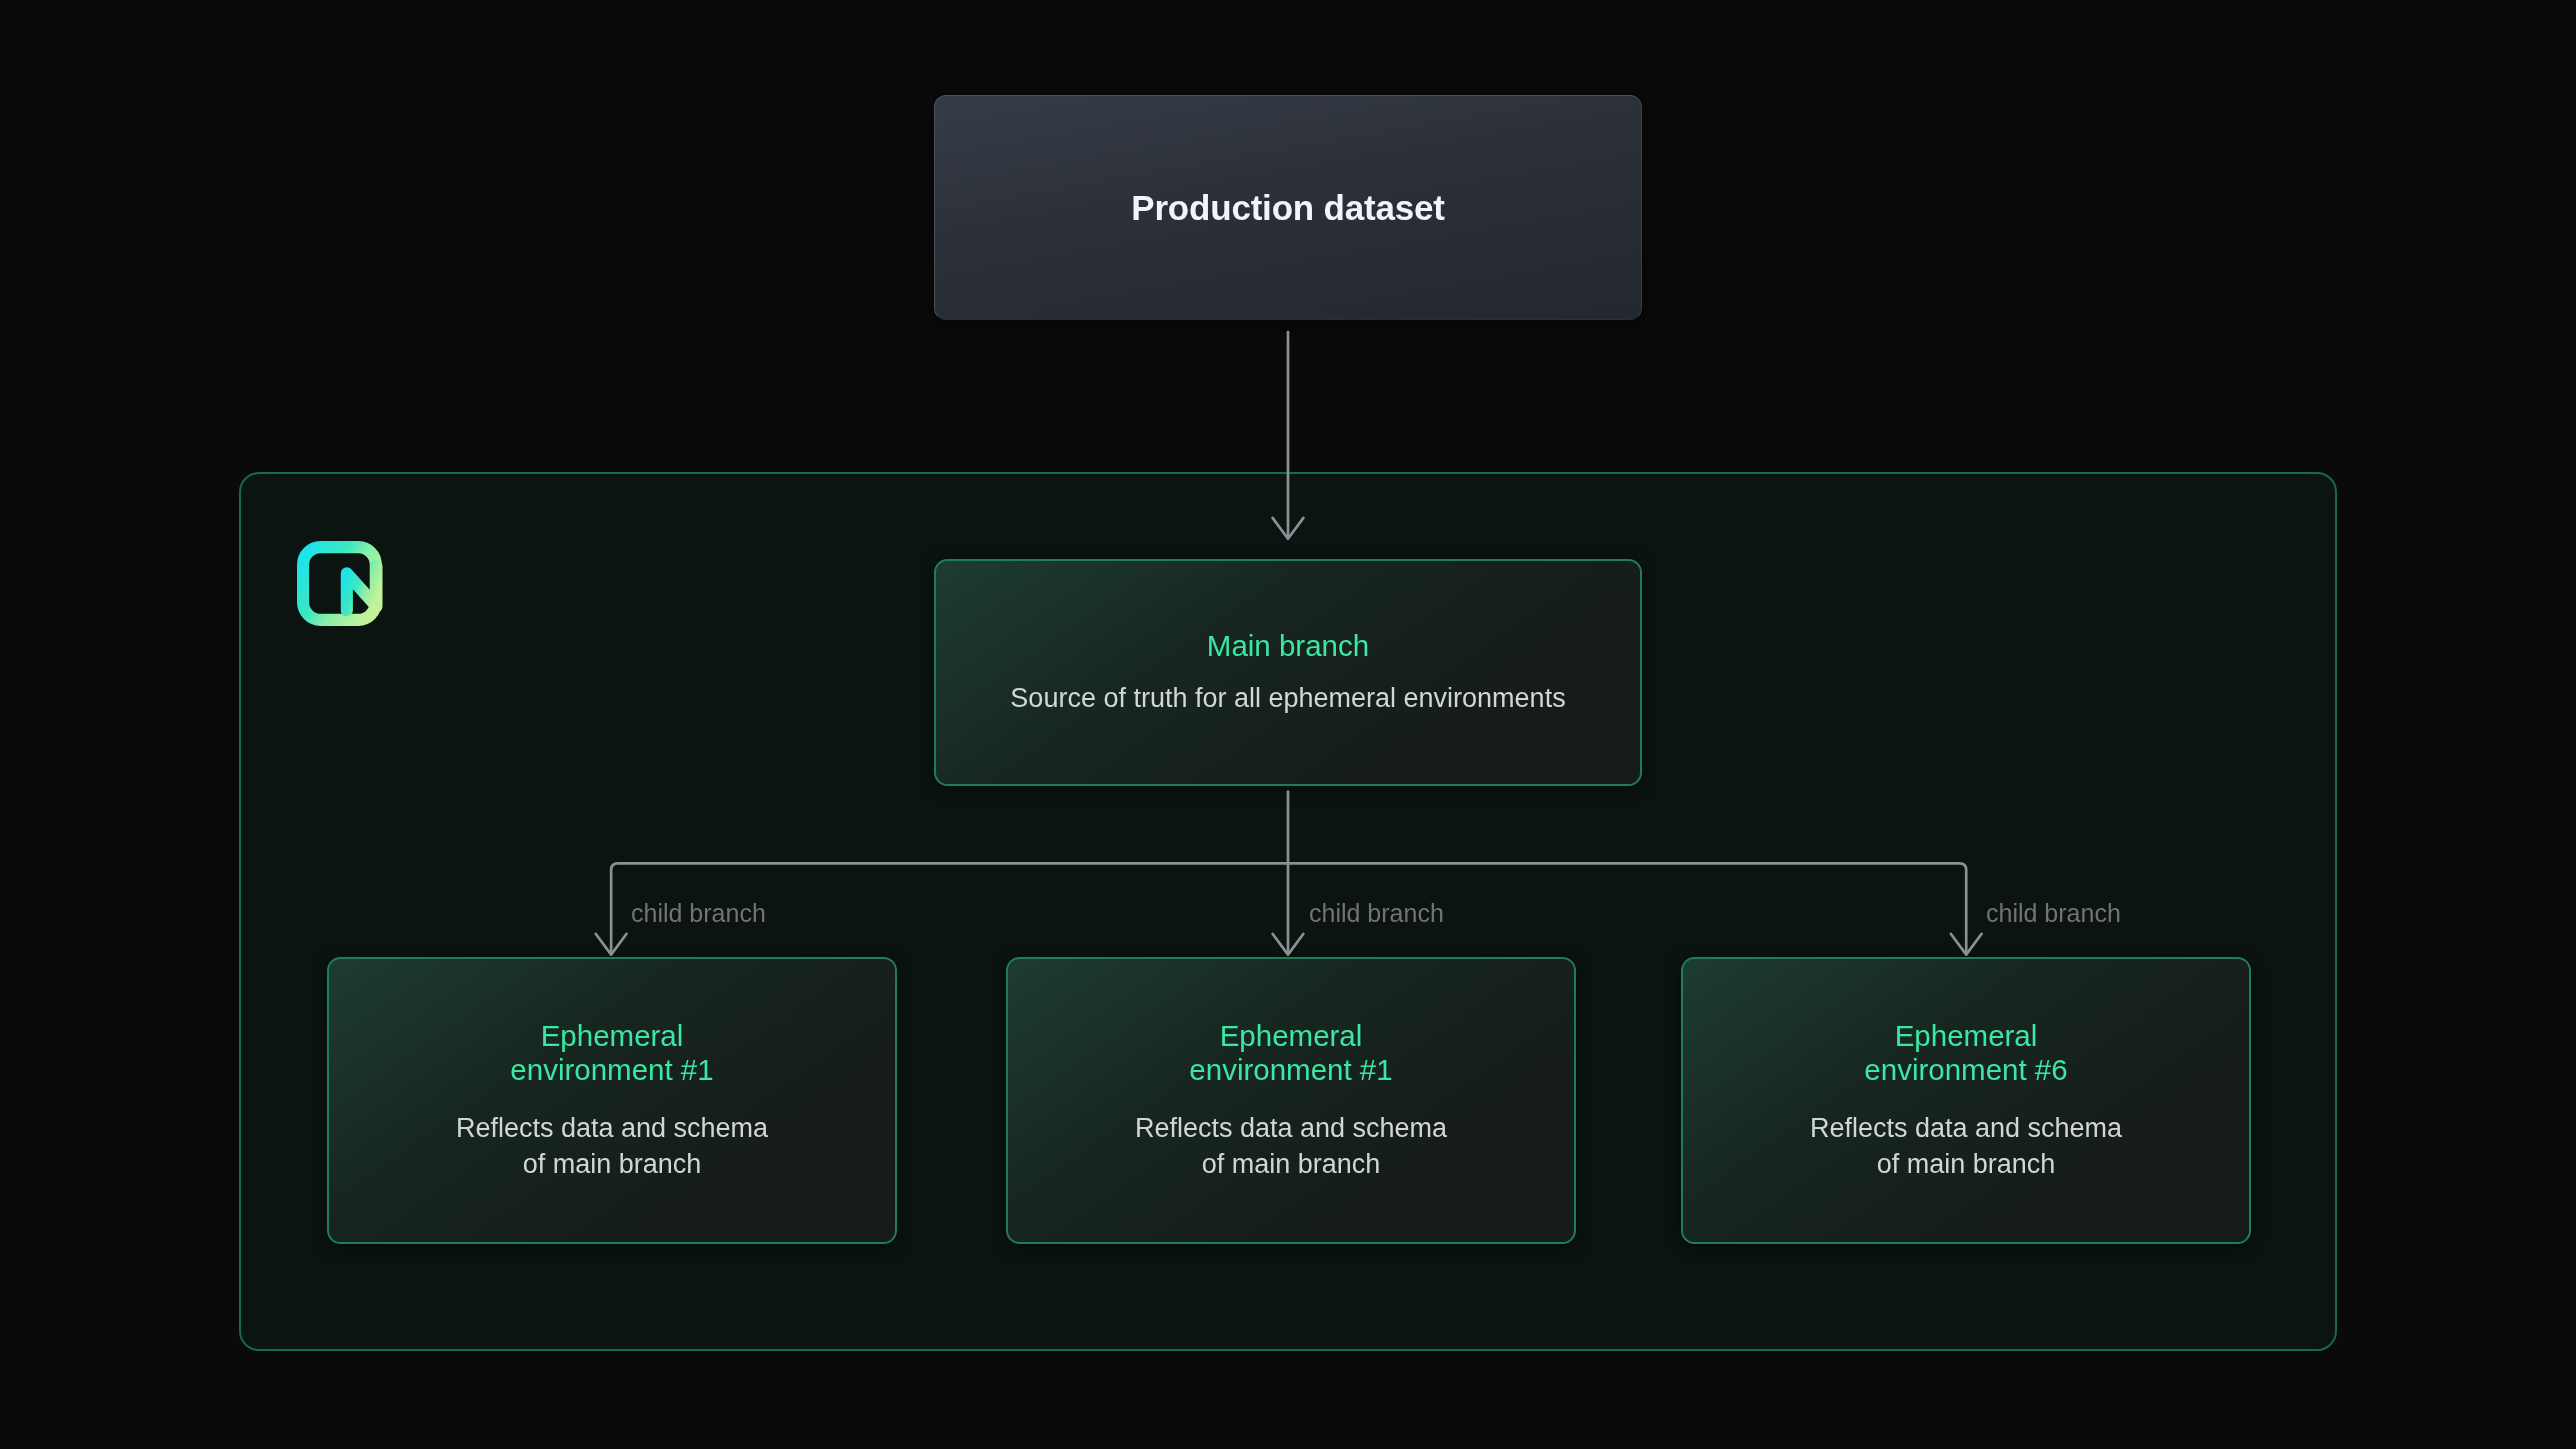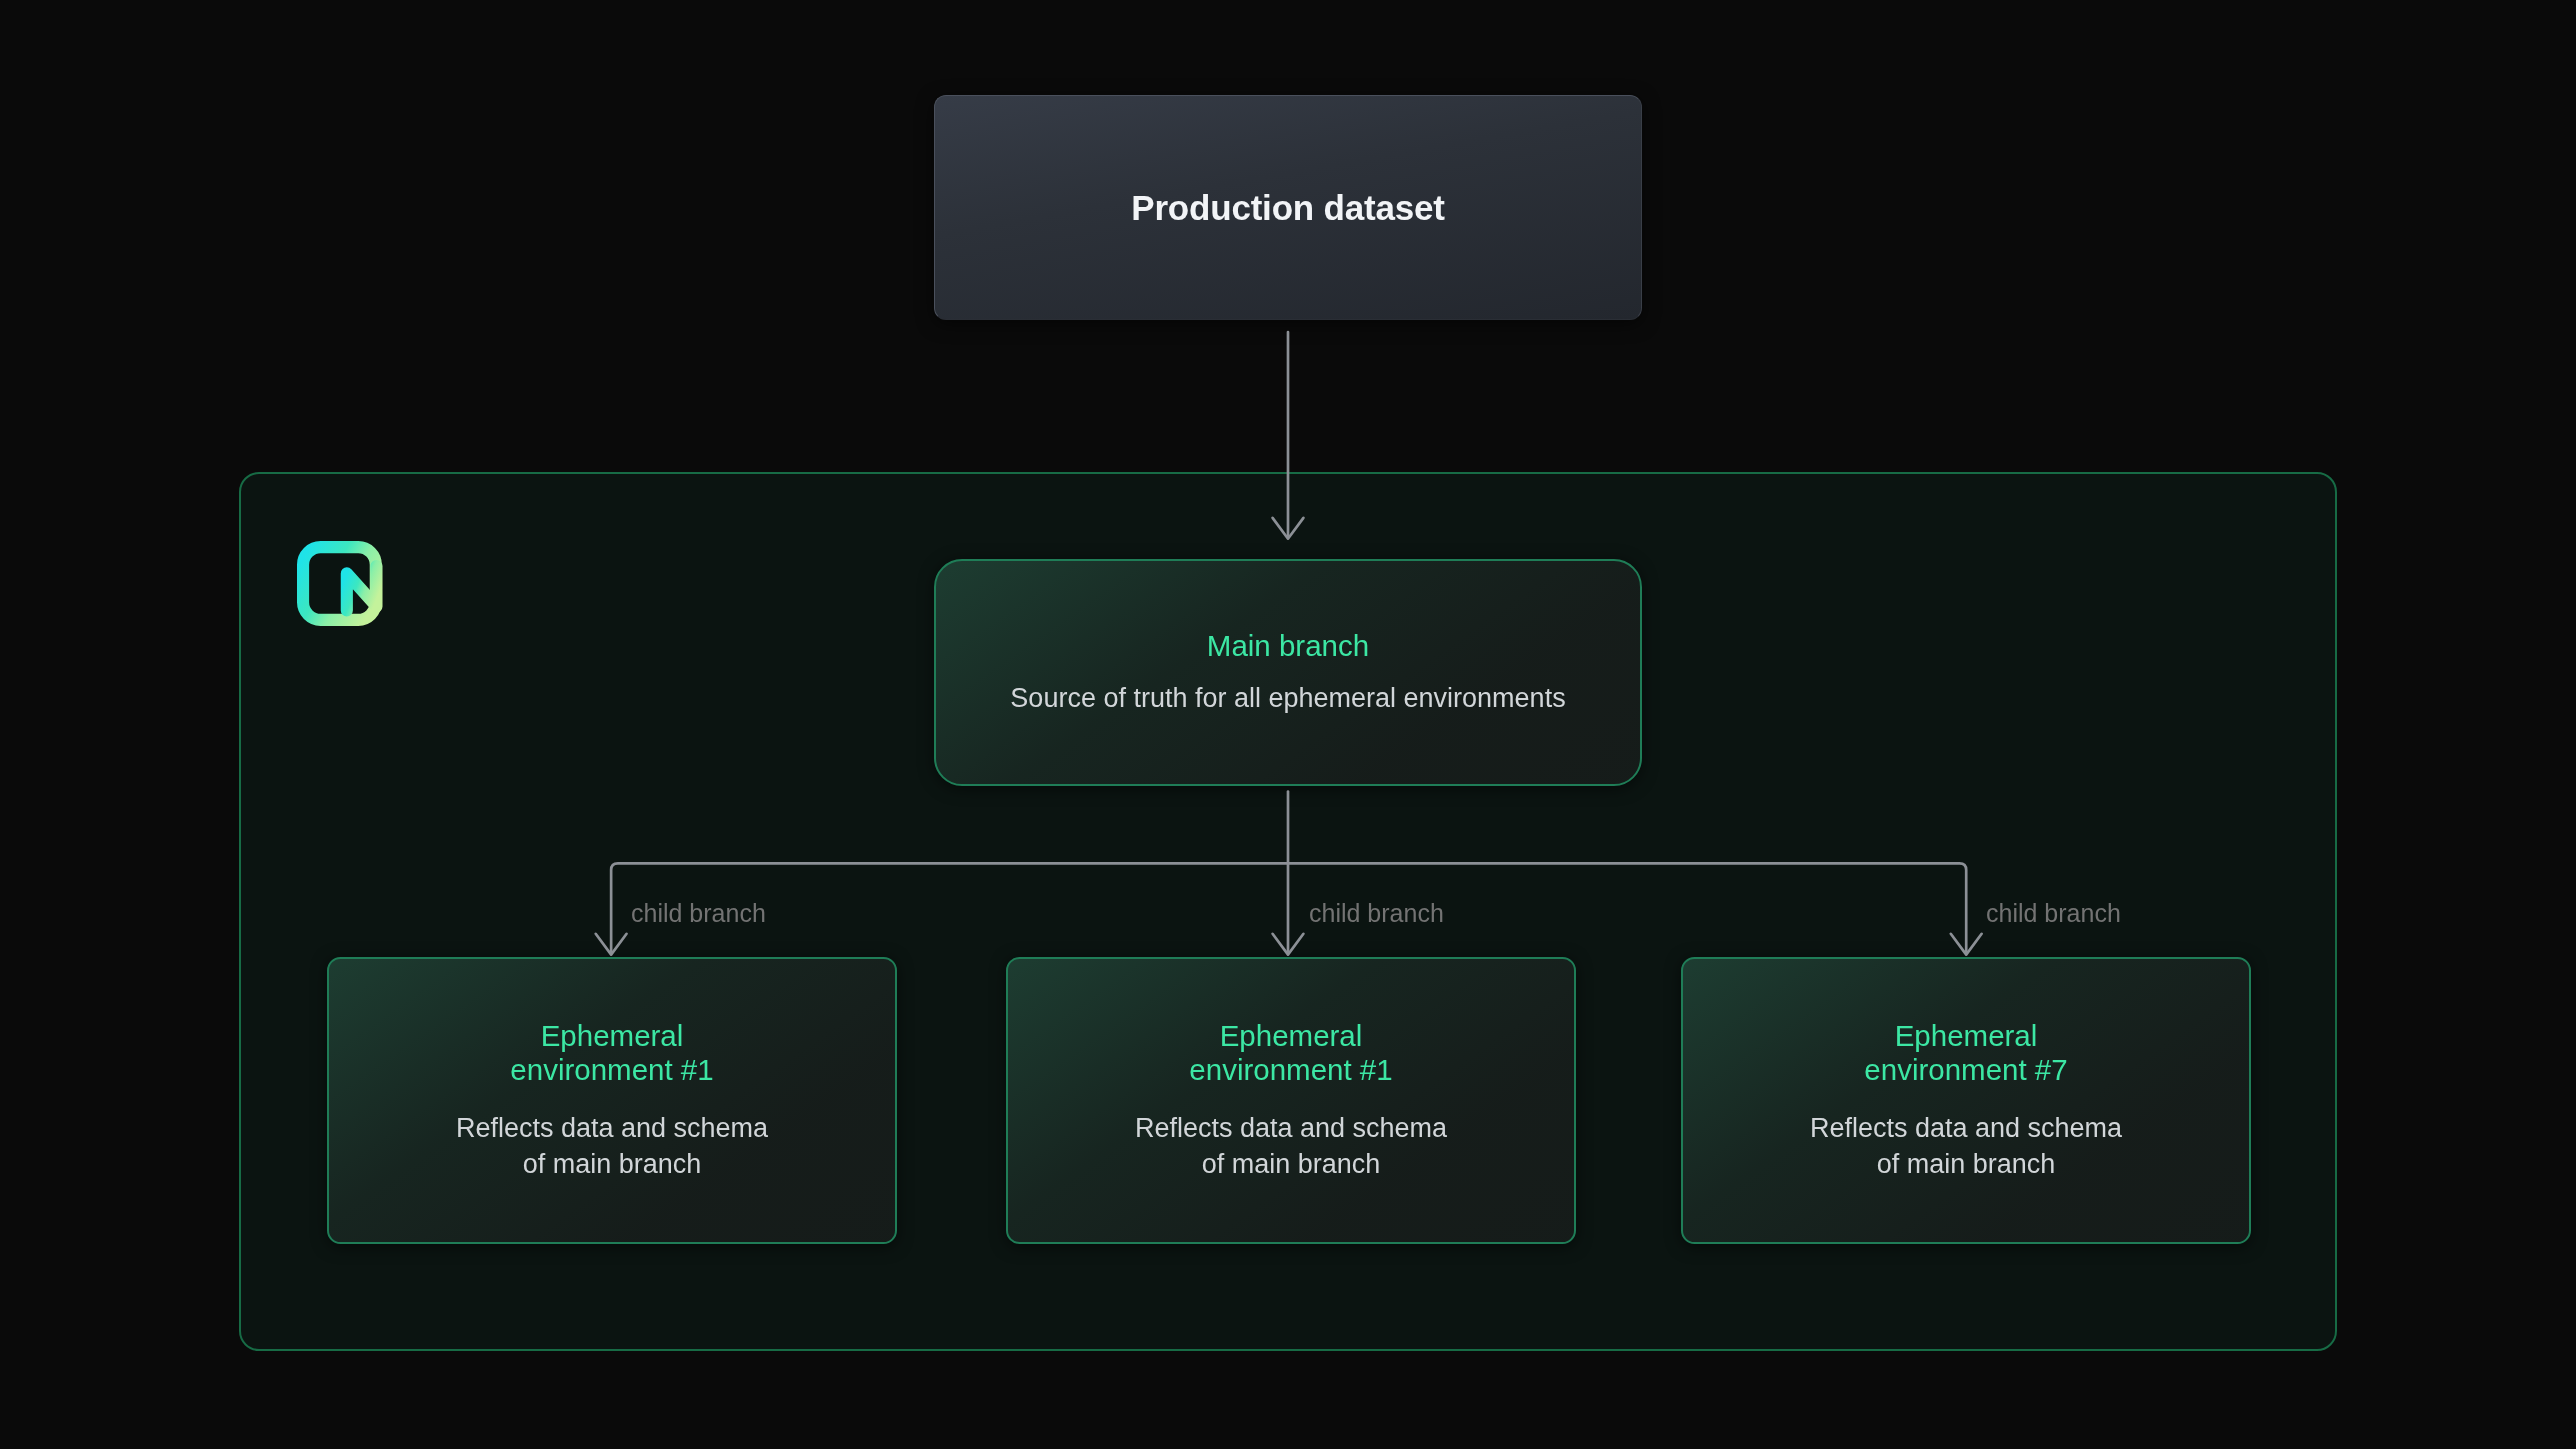--- a/index.html
+++ b/index.html
@@ -101,21 +101,20 @@
     text-align: center;
   }
 
   
   .card-main {
     left: 934px;
     top: 559px;
     width: 708px;
     height: 227px;
     padding: 0 23px;
-    border-radius: 28px;
   }
   .card-main .branch-title { margin-bottom: 17.4px; }
 
   
   .card-eph {
     top: 957px;
     width: 570px;
     height: 287px;
     padding: 12px 27px;
   }
@@ -197,21 +196,21 @@
     </div>
     <div class="branch-desc">
       <span>Reflects data and schema</span><br>
       <span>of main branch</span>
     </div>
   </div>
 
   <div class="branch-card card-eph card-eph-3">
     <div class="branch-title">
       <span>Ephemeral</span><br>
-      <span>environment #7</span>
+      <span>environment #6</span>
     </div>
     <div class="branch-desc">
       <span>Reflects data and schema</span><br>
       <span>of main branch</span>
     </div>
   </div>
 
   <svg class="connectors" viewBox="0 0 3840 2160" xmlns="http://www.w3.org/2000/svg">
     <g stroke="#8c9096" stroke-width="4" fill="none" stroke-linecap="round" stroke-linejoin="round">
 

